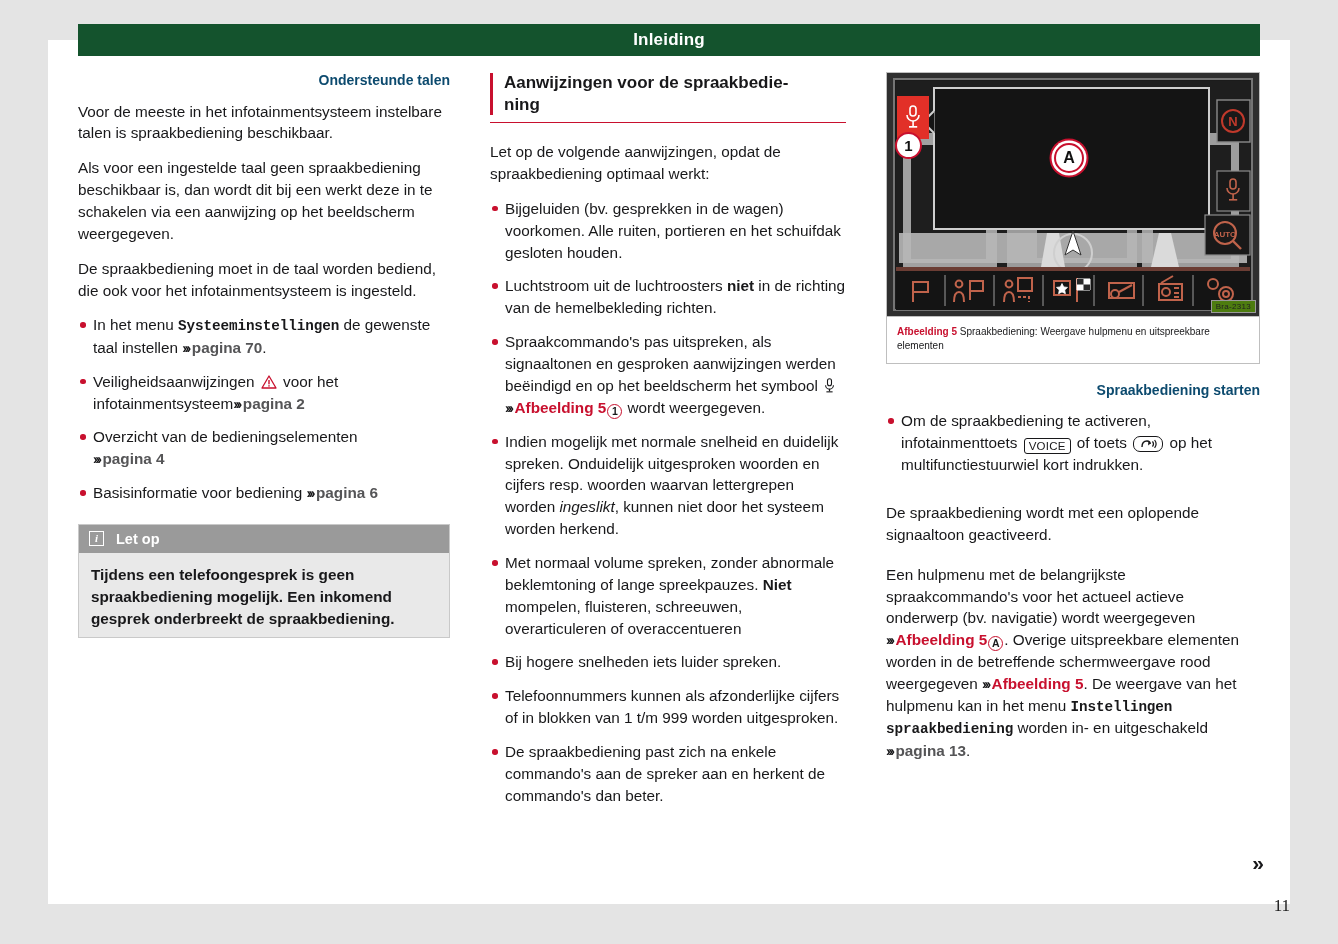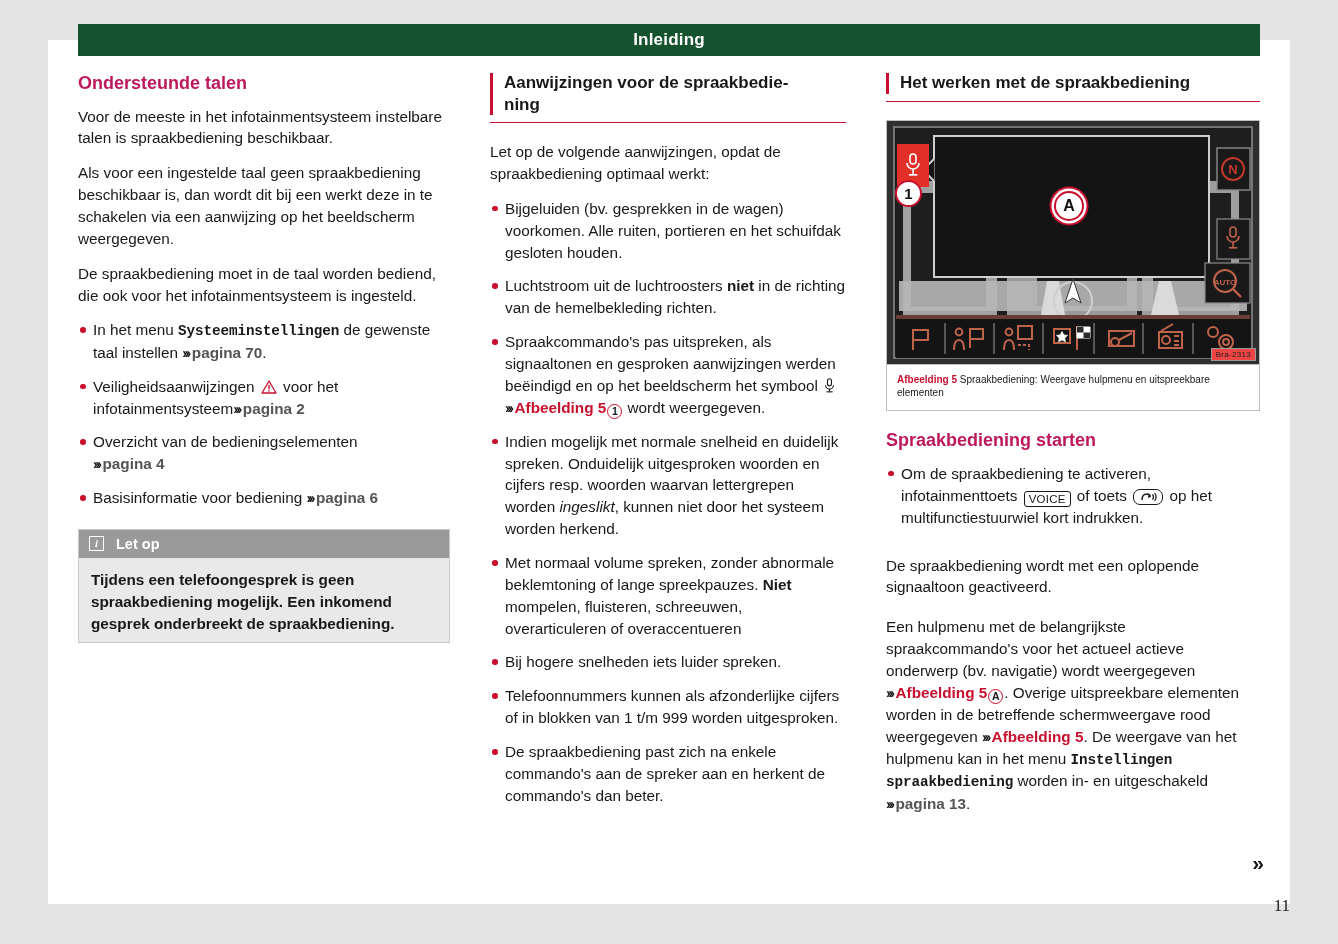--- a/index.html
+++ b/index.html
@@ -53,25 +53,26 @@
 
   
   .body-text {
     font-size: 15.3px;
     line-height: 1.43;
     color: #18181a;
     margin-bottom: 13px;
     text-align: left;
   }
   h3.sub-head {
-    font-size: 18px;
-    font-weight: bold;
-    color: #be185d;
+    font-size: 14px;
+    font-weight: bold;
+    color: #0c4a6e;
     margin-bottom: 11px;
     line-height: 1.25;
+    text-align: right;
   }
   h3.sub-head-spaced { margin-top: 22px; }
 
   
   .sec-head {
     position: relative;
     padding-left: 14px;
     padding-bottom: 7px;
     margin-bottom: 18px;
     border-bottom: 1.6px solid #c8102e;
@@ -221,21 +222,21 @@
     padding: 8px 10px 10px 10px;
     font-size: 10px;
     line-height: 1.38;
     color: #18181a;
   }
   .fig-caption .cap-lbl { color: #c8102e; font-weight: bold; }
 
   .watermark {
     position: absolute;
     right: 3px; bottom: 3px;
-    background: #ef4444;
+    background: #4d7c0f;
     color: #222;
     font-size: 8px;
     font-family: "Liberation Sans", sans-serif;
     padding: 1px 4px;
     letter-spacing: .3px;
     border: 1px solid #9a9a9a;
   }
   .callout-1 {
     position: absolute;
     left: 8px; top: 59px;
@@ -365,23 +366,20 @@
         <span>Telefoonnummers kunnen als afzonderlijke cijfers of in blokken van 1 t/m 999 worden uitgesproken.</span>
       </div>
 
       <div class="bullet">
         <span>De spraakbediening past zich na enkele commando's aan de spreker aan en herkent de commando's dan beter.</span>
       </div>
     </div>
 
     <div class="col-right" style="position:relative;">
 
-      <div class="sec-head">
-        <span>Het werken met de spraakbediening</span>
-      </div>
 
       <div class="figure-wrap">
         <div class="figure-img">
 
           <svg width="372" height="243" viewBox="0 0 372 243">
 
             <rect x="0" y="0" width="372" height="243" fill="#2f2f2f"></rect>
             <rect x="7" y="6" width="358" height="231" fill="#1b1b1b" stroke="#757575" stroke-width="2"></rect>
 
             <rect x="9" y="8" width="354" height="186" fill="#1e1e1e"></rect>

